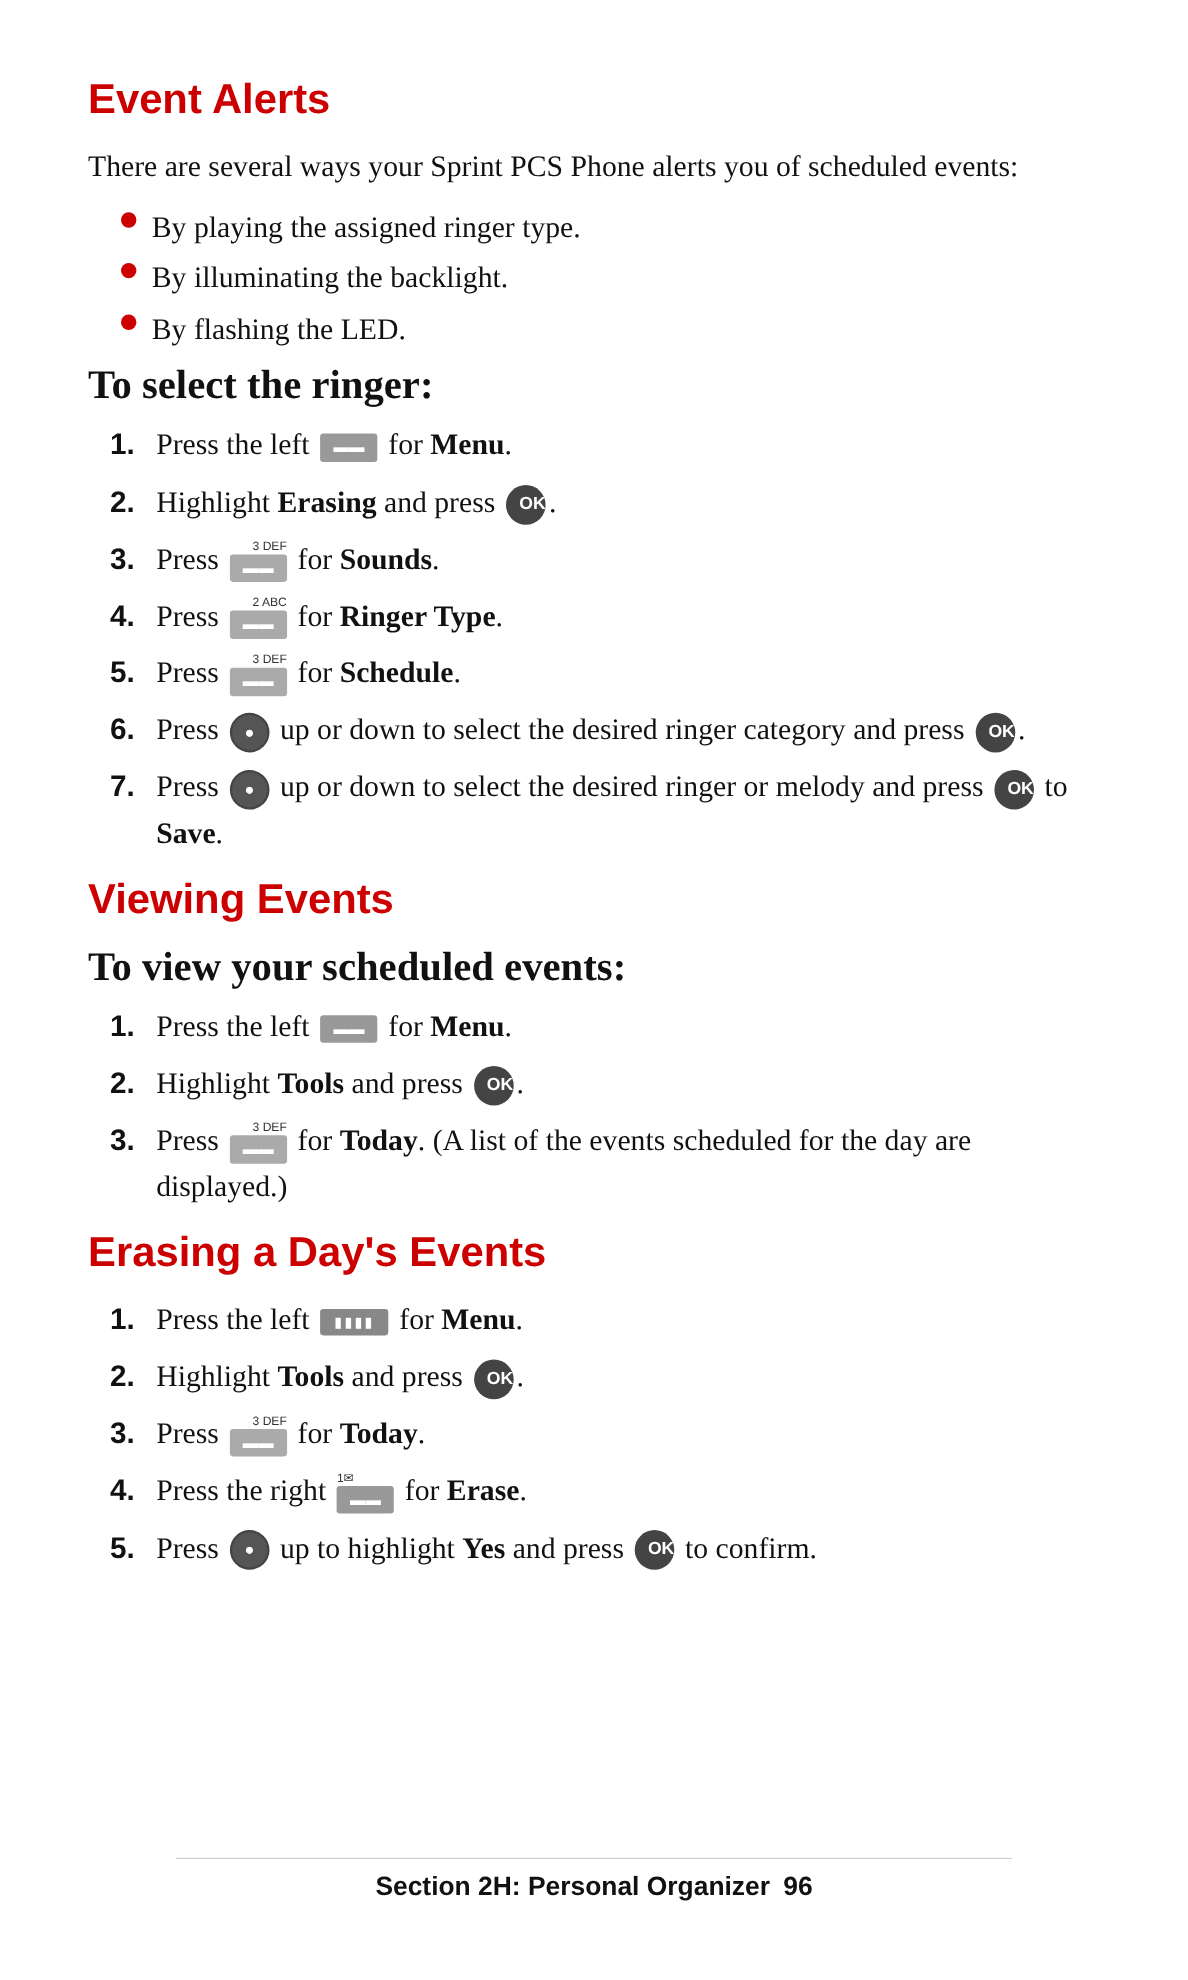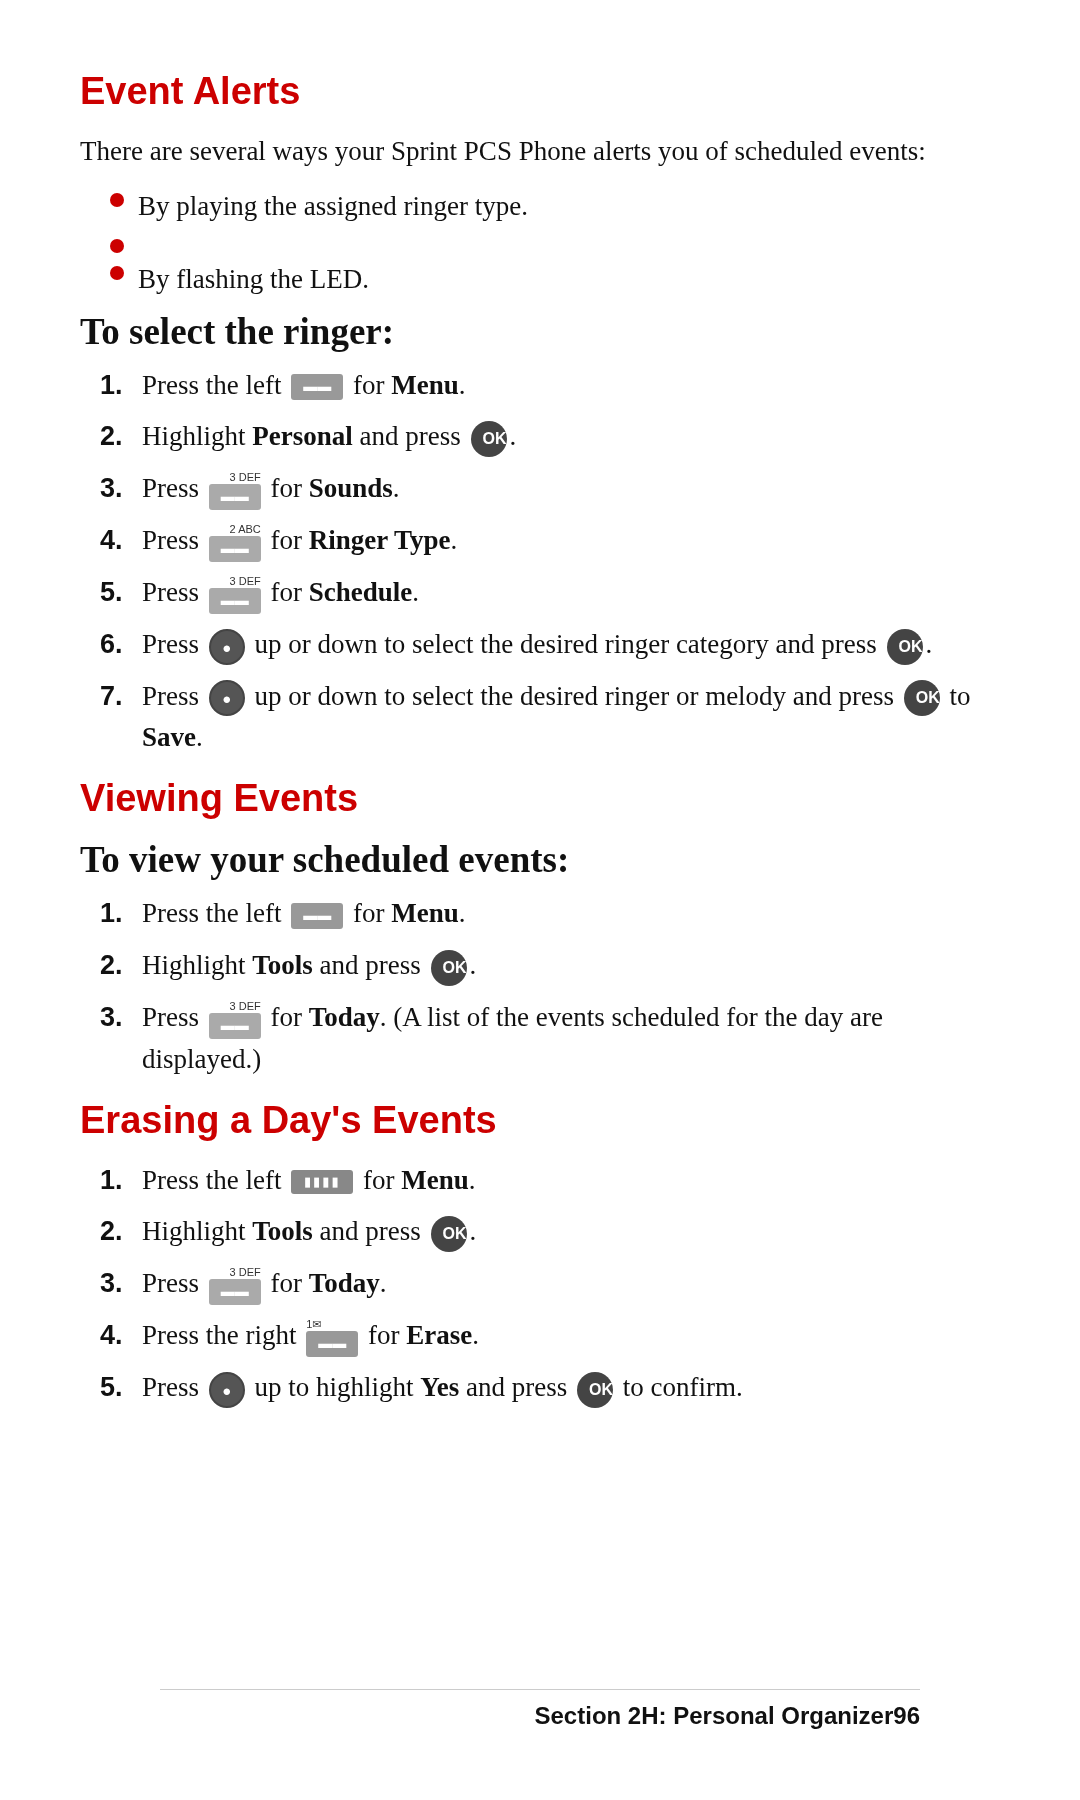--- a/index.html
+++ b/index.html
@@ -134,27 +134,28 @@
       margin: 0 3px;
       font-family: Arial, sans-serif;
       border: 2px solid #444;
     }
     .footer {
       position: absolute;
       bottom: 40px;
       left: 80px;
       right: 80px;
       display: flex;
-      justify-content: flex-end;
+      justify-content: center;
       font-size: 24px;
       font-family: Arial, sans-serif;
       font-weight: bold;
       color: #111;
       border-top: 1px solid #ccc;
       padding-top: 12px;
+      gap: 12px;
     }
     .page-wrap {
       position: relative;
       min-height: 1700px;
     }
   </style>
 </head>
 <body>
 
 <div class="page-wrap">
@@ -162,20 +163,21 @@
   <div>
     <div class="section-title">Event Alerts</div>
     <div class="section-intro">There are several ways your Sprint PCS Phone alerts you of scheduled events:</div>
     <ul class="bullet-list">
       <li>
           <span class="bullet-dot"></span>
           <span>By playing the assigned ringer type.</span>
         </li>
       <li>
           <span class="bullet-dot"></span>
+          <span>By illuminating the backlight.</span>
         </li>
       <li>
           <span class="bullet-dot"></span>
           <span>By flashing the LED.</span>
         </li>
     </ul>
 
     <div class="subsection-label">To select the ringer:</div>
     <ol class="steps-list">
       <li>
@@ -184,21 +186,21 @@
           Press the left
           <span class="key-labeled">
             <span class="key-body" style="background:#999;min-width:52px;">▬▬</span>
           </span>
           for <b>Menu</b>.
         </span>
       </li>
       <li>
         <span class="step-num">2.</span>
         <span class="step-content">
-          Highlight <b>Personal</b> and press
+          Highlight <b>Erasing</b> and press
           <span class="ok-btn">OK</span>.
         </span>
       </li>
       <li>
         <span class="step-num">3.</span>
         <span class="step-content">
           Press
           <span class="key-labeled">
             <span class="key-top">3 DEF</span>
             <span class="key-body" style="min-width:52px;">▬▬</span>

